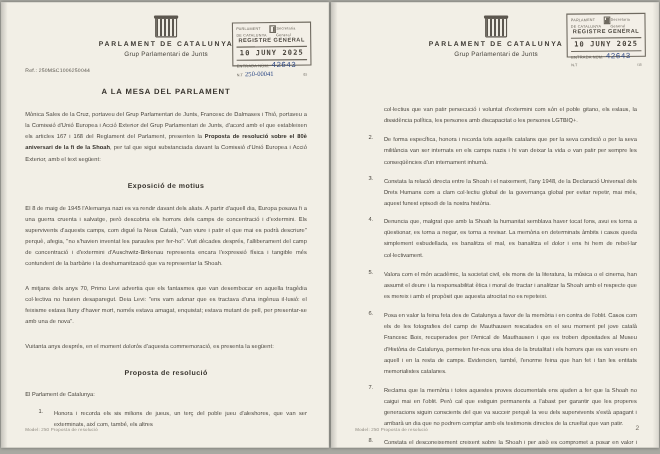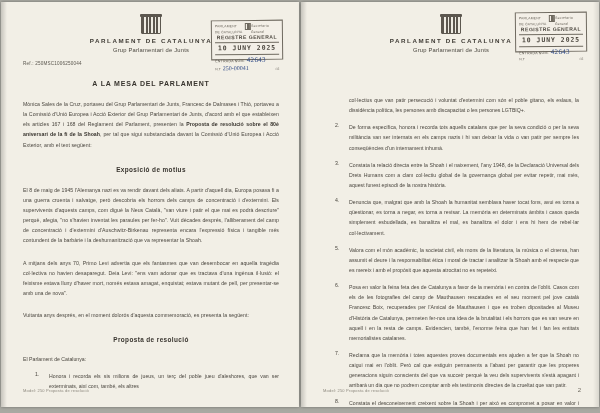--- a/index.html
+++ b/index.html
@@ -137,21 +137,21 @@
     align-items: baseline;
     gap: 2px;
     font-size: 3.6px;
     color: #5c574f;
     letter-spacing: .2px;
     margin-top: .5px;
   }
   .stamp-entry .num {
     font-size: 7px;
     color: #2f4a86;
-    font-family: Liberation Serif, serif;
+    font-family: Liberation Mono, monospace;
     letter-spacing: .3px;
   }
   .stamp-nt {
     display: flex;
     align-items: baseline;
     gap: 2px;
     font-size: 3.4px;
     color: #5c574f;
     margin-top: .5px;
   }

